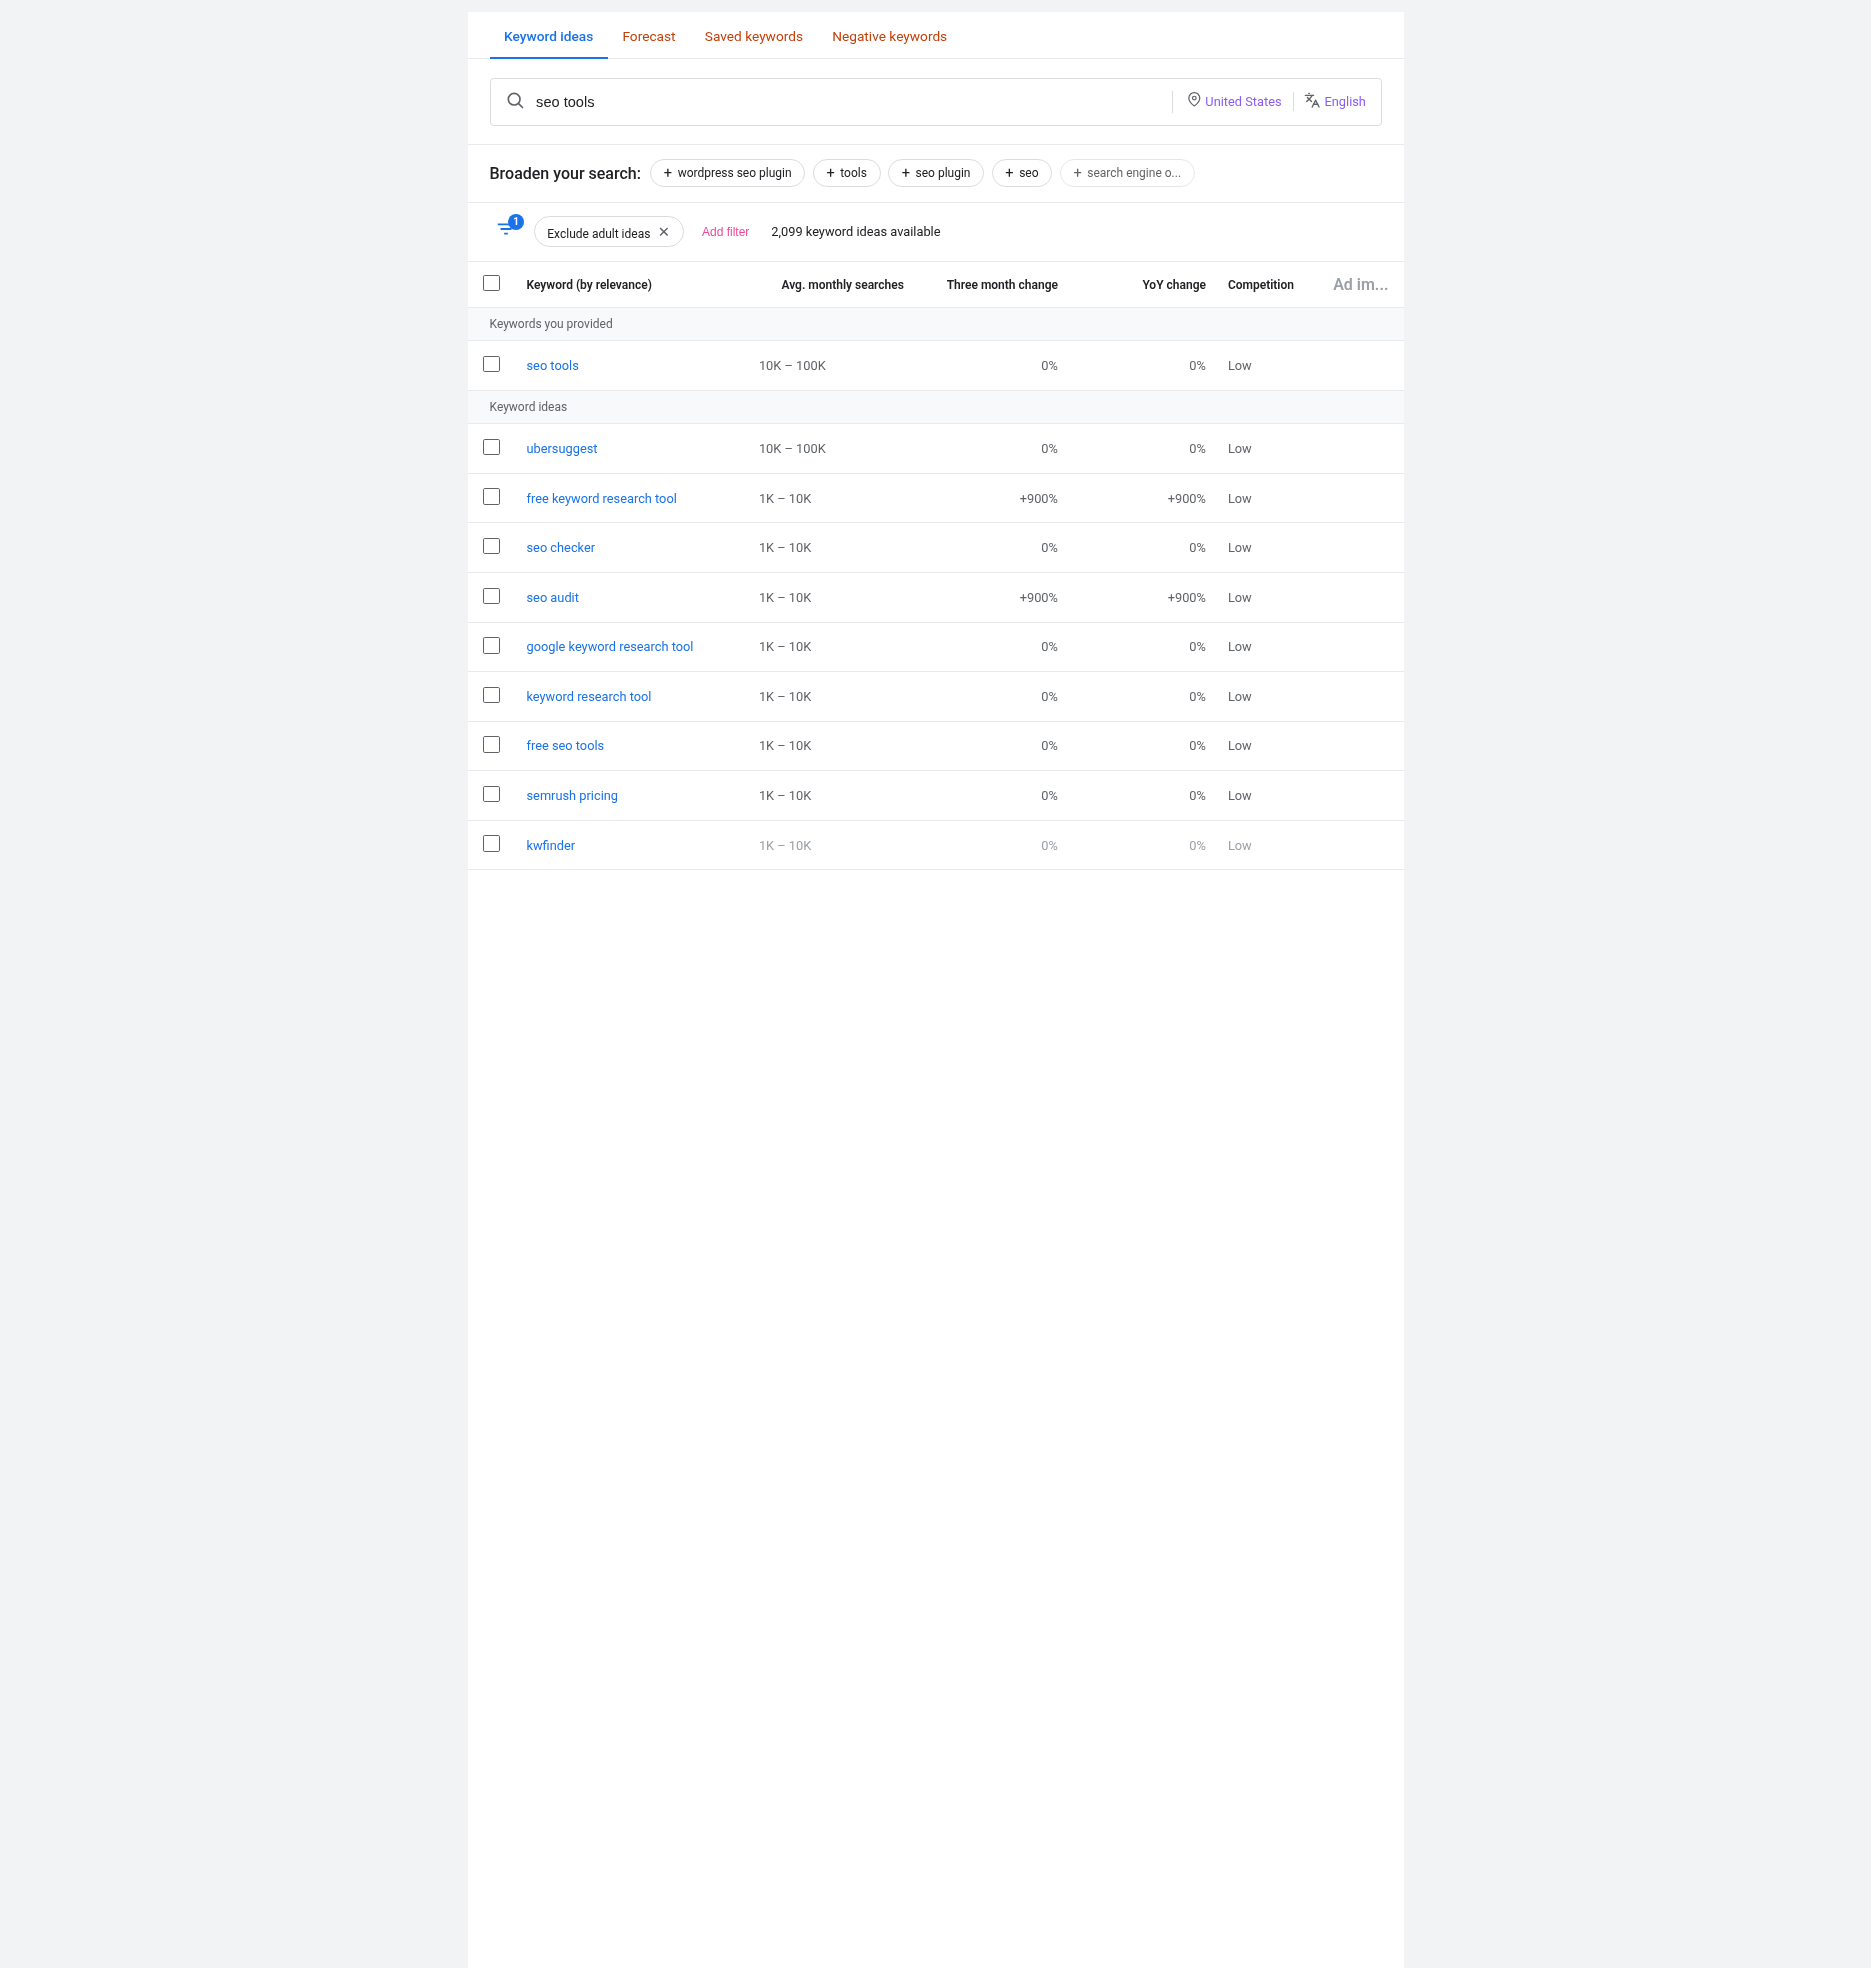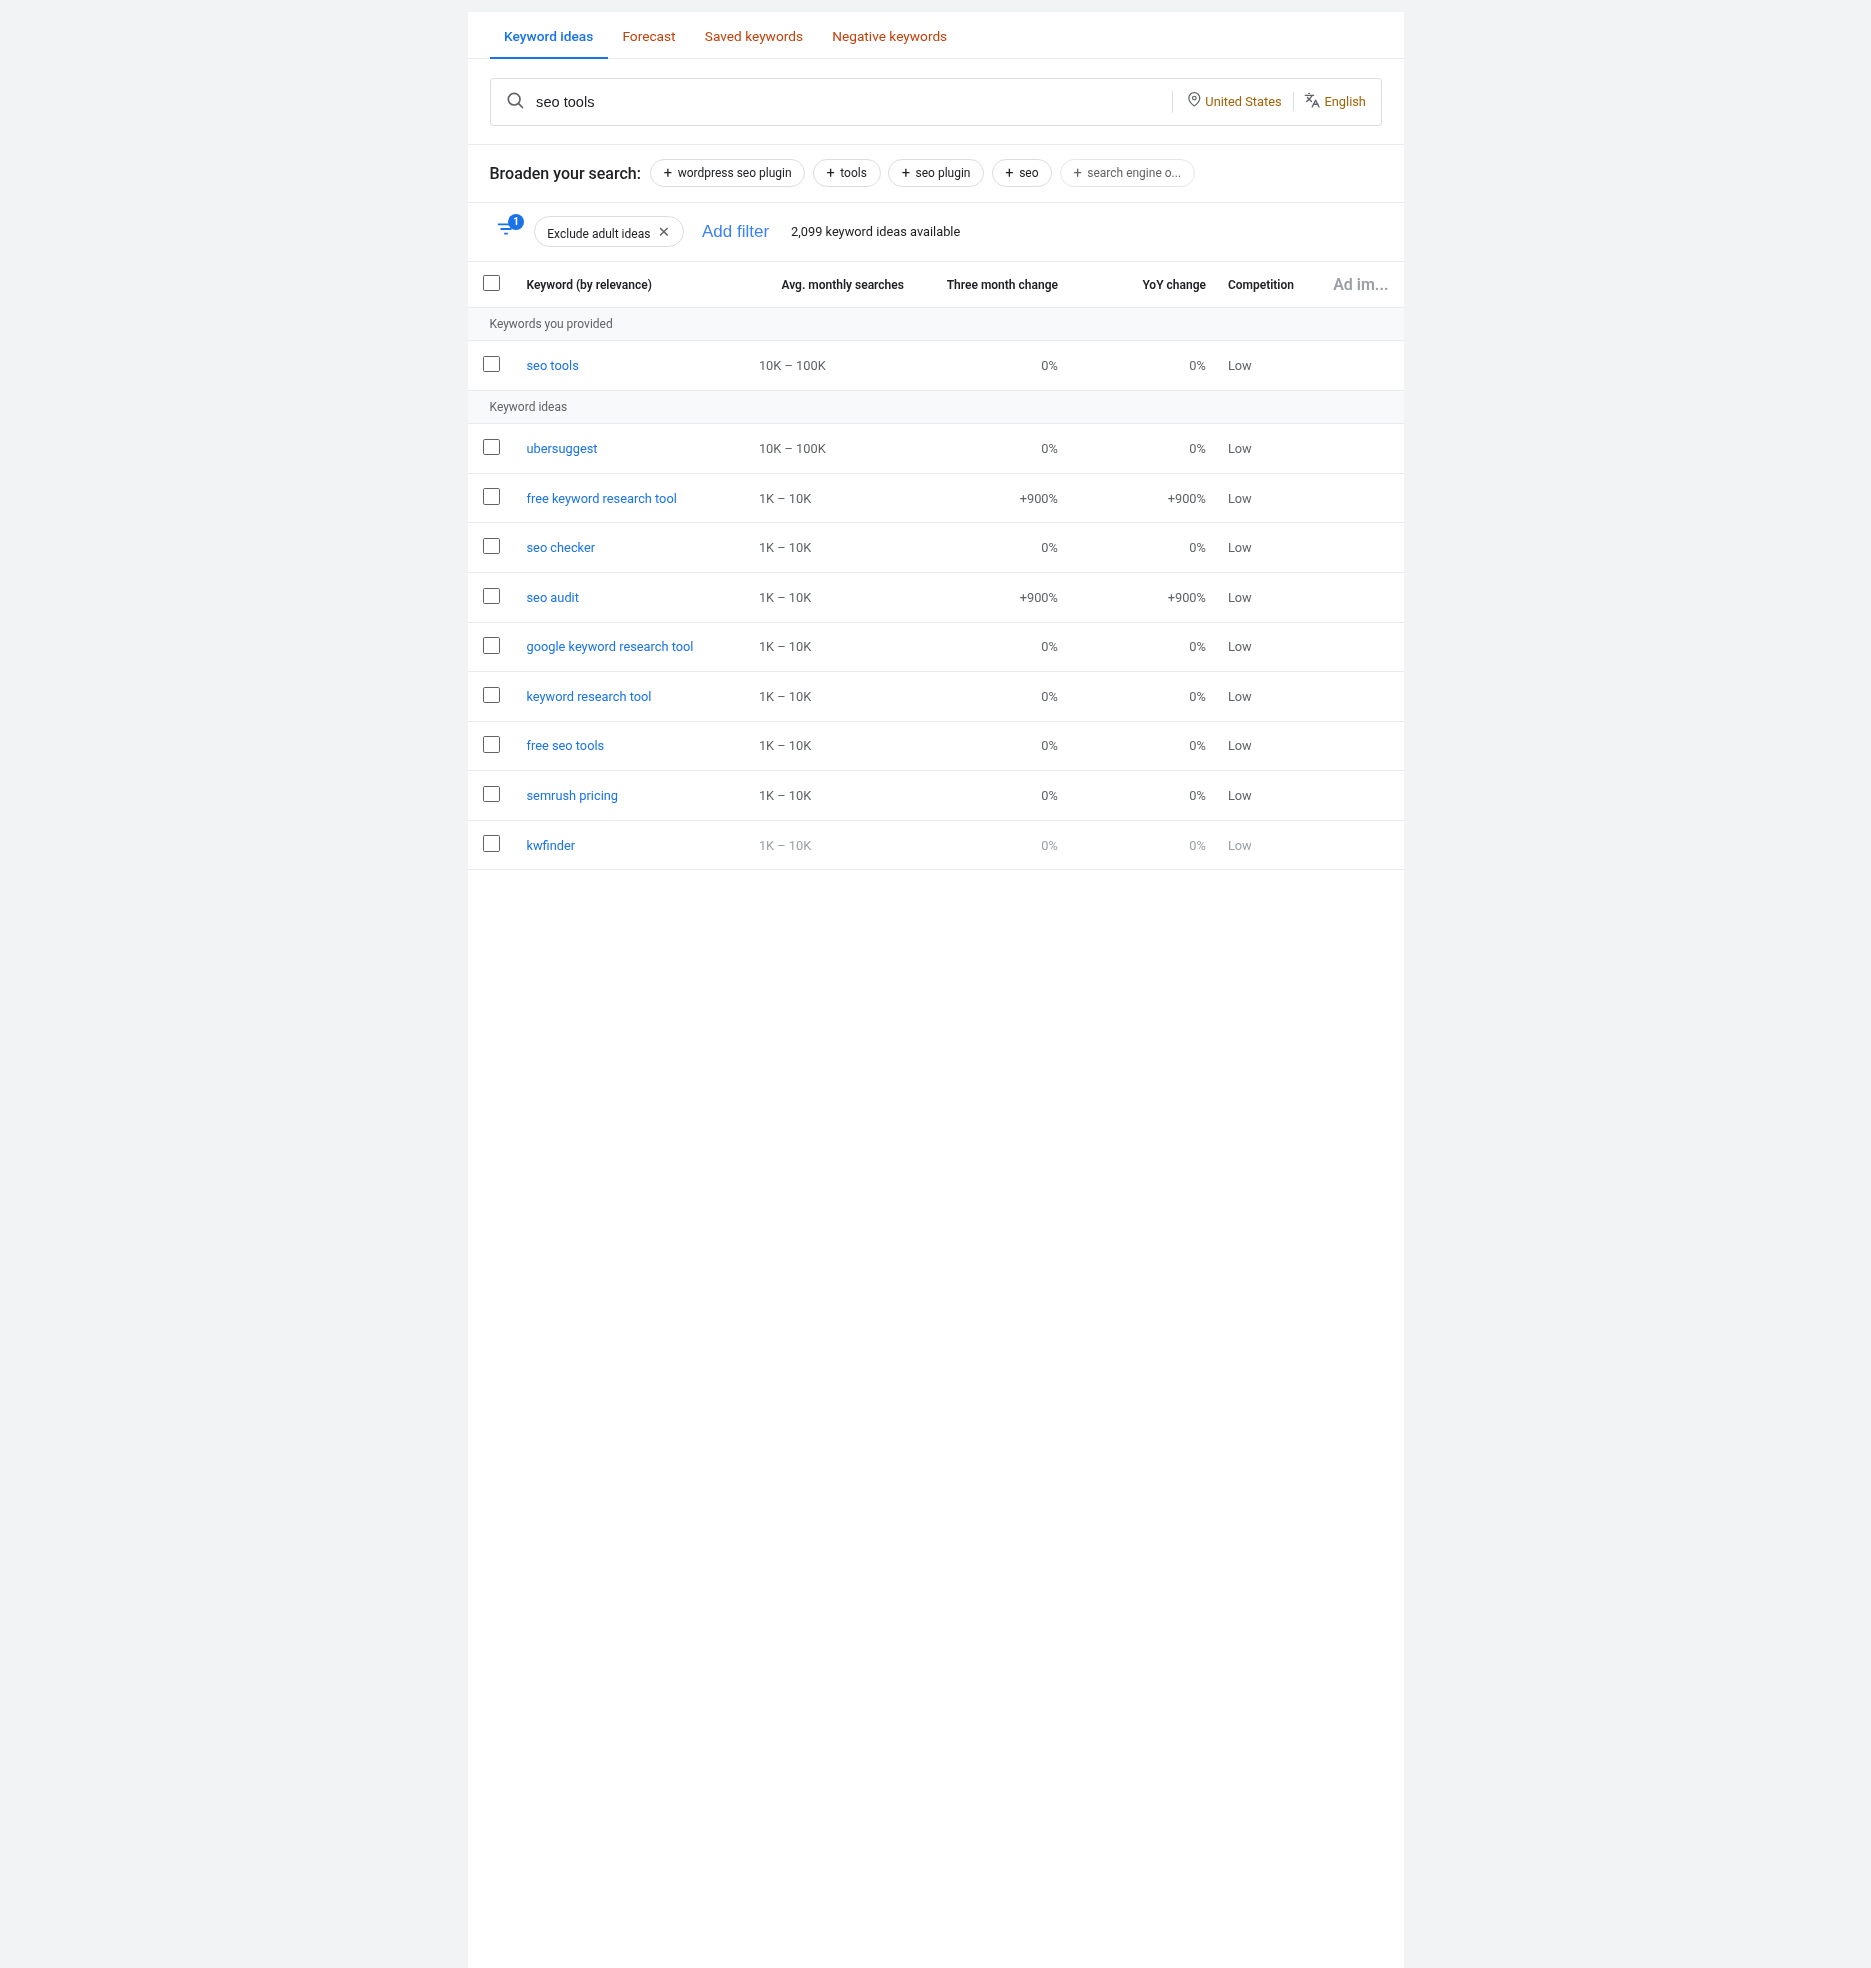--- a/index.html
+++ b/index.html
@@ -70,21 +70,21 @@
     .search-bar-divider {
       width: 0.9px;
       height: 22px;
       background: #dadce0;
       margin: 0 14.6px;
     }
     .search-meta {
       display: flex;
       align-items: center;
       gap: 3.7px;
-      color: #a16207;
+      color: #8b5cf6;
       font-size: 12.8px;
       white-space: nowrap;
     }
     .search-meta-divider {
       width: 0.9px;
       height: 18.3px;
       background: #dadce0;
       margin: 0 11px;
     }
 
@@ -174,22 +174,22 @@
       cursor: pointer;
     }
     .filter-chip .close-x {
       color: #5f6368;
       font-size: 14.6px;
       cursor: pointer;
     }
     .add-filter-btn {
       background: none;
       border: none;
-      color: #3b82f6;
-      font-size: 17px;
+      color: #ec4899;
+      font-size: 12px;
       cursor: pointer;
       font-weight: 500;
       padding: 5.5px 7.3px;
     }
     .ideas-count {
       font-size: 12.8px;
       color: #202124;
       margin-left: 3.7px;
     }
 

